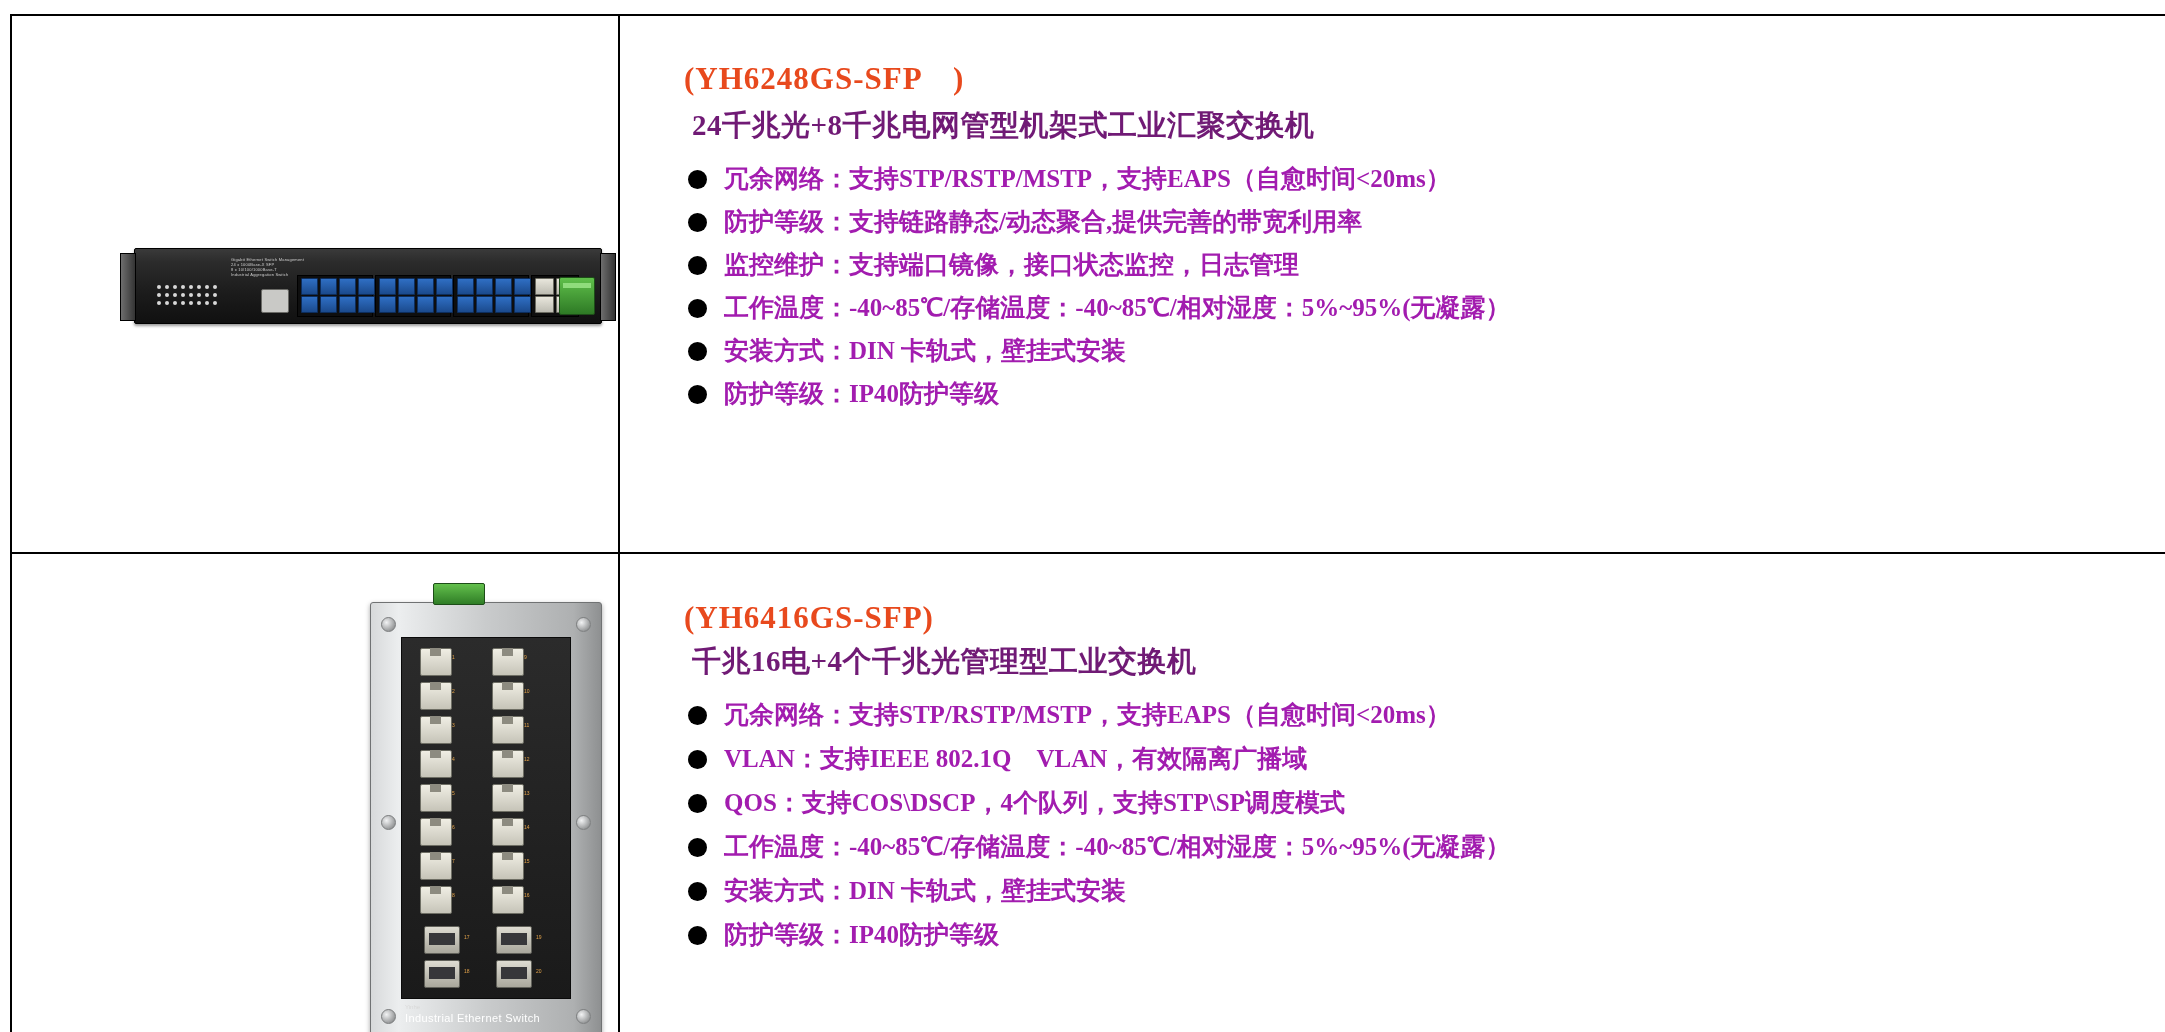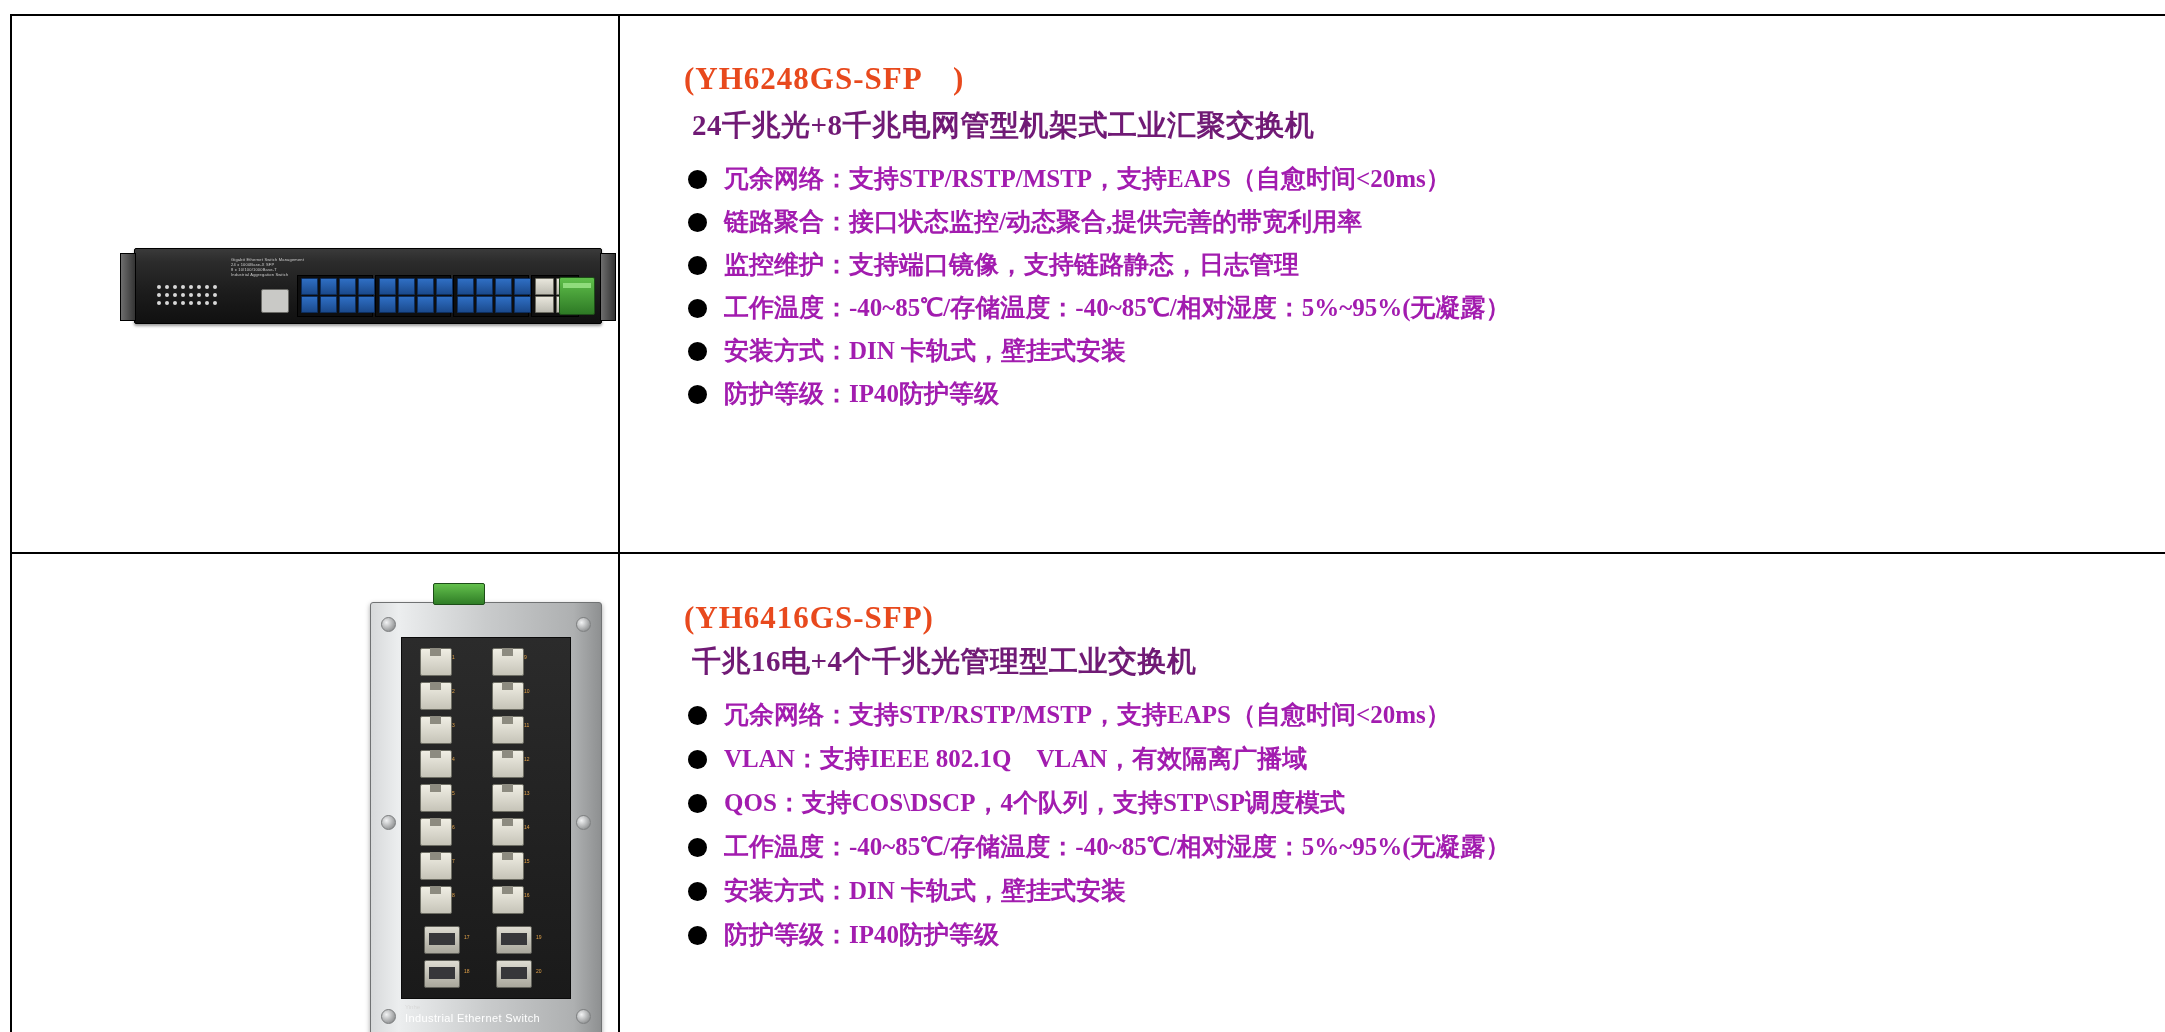--- a/index.html
+++ b/index.html
@@ -393,22 +393,22 @@
               <div class="greenblock"></div>
             </div>
           </div>
         </td>
         <td class="col-spec">
           <div class="spec">
             <div class="model">(YH6248GS-SFP　)</div>
             <div class="subtitle">24千兆光+8千兆电网管型机架式工业汇聚交换机</div>
             <ul class="features">
               <li><span class="dot"></span><span>冗余网络：支持STP/RSTP/MSTP，支持EAPS（自愈时间&lt;20ms）</span></li>
-              <li><span class="dot"></span><span>链路聚合：接口状态监控/动态聚合,提供完善的带宽利用率</span></li>
-              <li><span class="dot"></span><span>监控维护：支持端口镜像，支持链路静态，日志管理</span></li>
+              <li><span class="dot"></span><span>防护等级：支持链路静态/动态聚合,提供完善的带宽利用率</span></li>
+              <li><span class="dot"></span><span>监控维护：支持端口镜像，接口状态监控，日志管理</span></li>
               <li><span class="dot"></span><span>工作温度：-40~85℃/存储温度：-40~85℃/相对湿度：5%~95%(无凝露）</span></li>
               <li><span class="dot"></span><span>安装方式：DIN 卡轨式，壁挂式安装</span></li>
               <li><span class="dot"></span><span>防护等级：IP40防护等级</span></li>
             </ul>
           </div>
         </td>
       </tr>
 
       <tr class="row-2">
         <td class="col-image">

